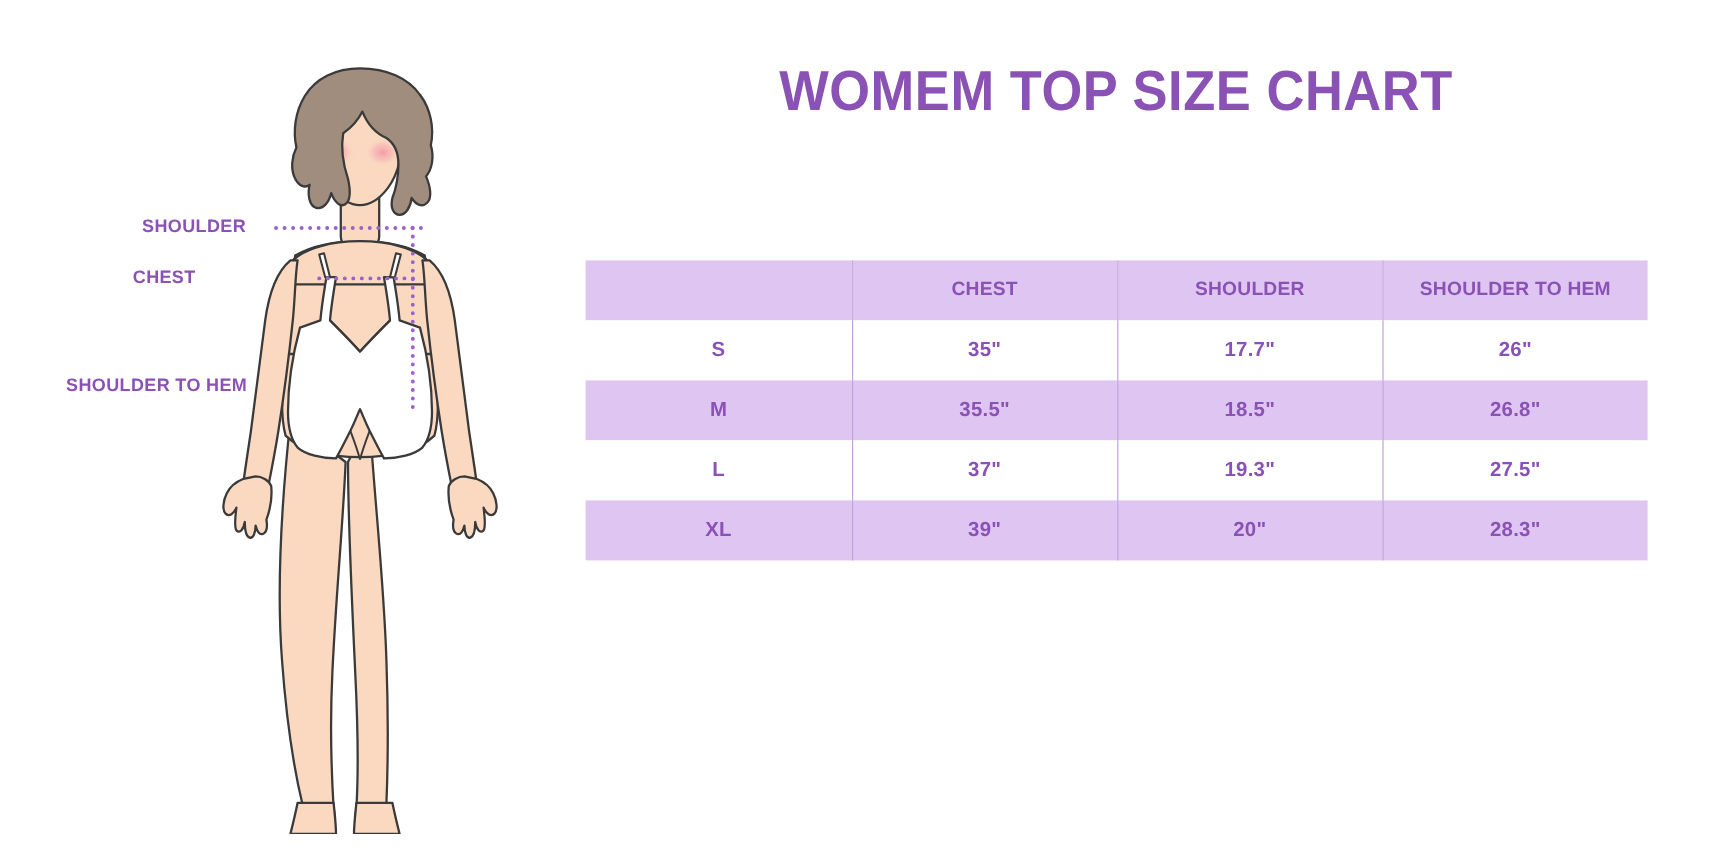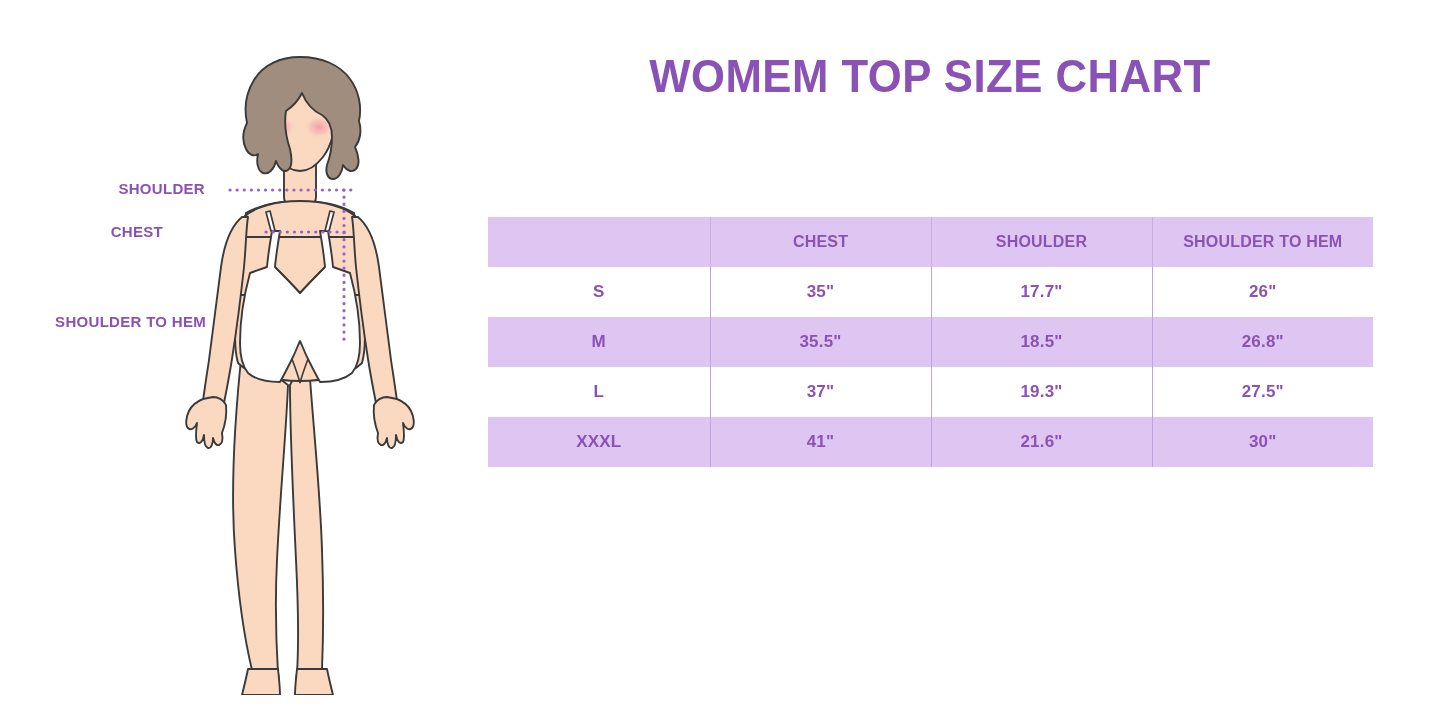--- a/index.html
+++ b/index.html
@@ -189,20 +189,20 @@
         <td>18.5"</td>
         <td>26.8"</td>
       </tr>
       <tr class="band-off">
         <td>L</td>
         <td>37"</td>
         <td>19.3"</td>
         <td>27.5"</td>
       </tr>
       <tr class="band-on">
-        <td>XXXL</td>
-        <td>41"</td>
-        <td>21.6"</td>
-        <td>30"</td>
+        <td>XL</td>
+        <td>39"</td>
+        <td>20"</td>
+        <td>28.3"</td>
       </tr>
     </tbody>
   </table>
 </div>
 
 </body></html>

